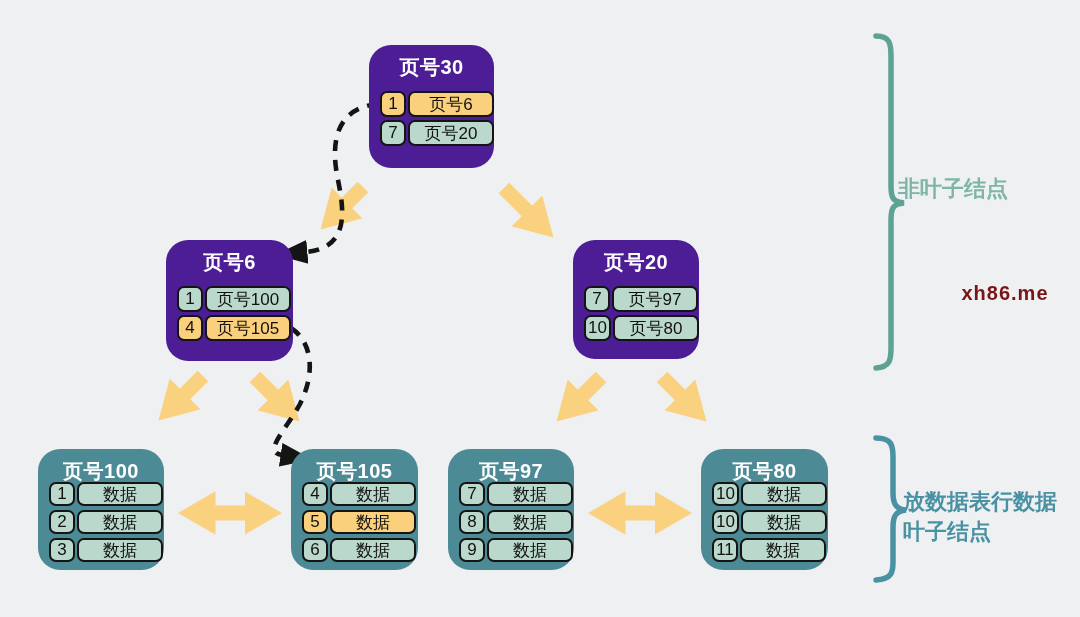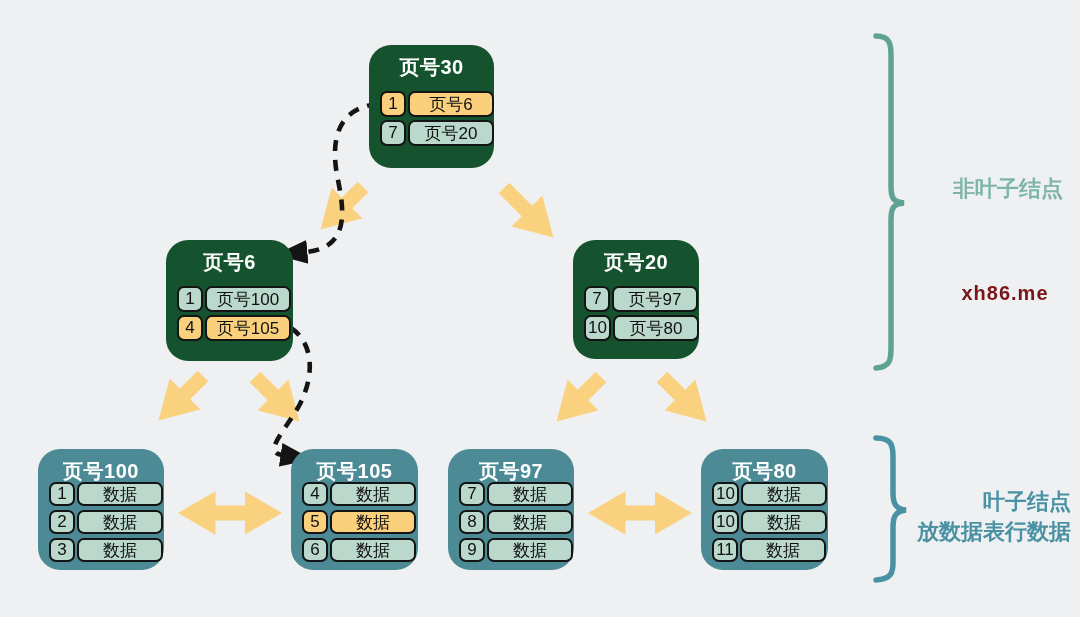--- a/index.html
+++ b/index.html
@@ -4,21 +4,21 @@
 <style>
   html,body{margin:0;padding:0;}
   body{
     width:1080px;height:617px;position:relative;overflow:hidden;
     background:#EEF0F2;
     font-family:"Liberation Sans","DejaVu Sans",sans-serif;
   }
   svg.overlay{position:absolute;left:0;top:0;width:1080px;height:617px;pointer-events:none;}
 
   .node{position:absolute;border-radius:22px;}
-  .node.inner{background:#14532d;}
+  .node.inner{background:#4c1d95;}
   .node.leaf{background:#4C8B96;}
   .node-title{color:#ffffff;font-weight:bold;font-size:20px;text-align:center;margin-top:9px;letter-spacing:.5px;}
   .rows{position:absolute;left:11px;display:flex;flex-direction:column;}
   .inner .rows{top:46px;gap:3px;}
   .leaf  .rows{top:33px;gap:4px;}
   .row{display:flex;gap:2px;}
   .cell{
     box-sizing:border-box;border:2.5px solid #141414;border-radius:7px;
     background:#BAD8CB;display:flex;align-items:center;justify-content:center;
     font-size:17px;color:#111;
@@ -30,21 +30,21 @@
   .cell.hl{background:#FAD07C;}
 
   #n-page30 {left:369px;top:45px; width:125px;height:123px;}
   #n-page6  {left:166px;top:240px;width:127px;height:121px;}
   #n-page20 {left:573px;top:240px;width:126px;height:119px;}
   #n-page100{left:38px; top:449px;width:126px;height:121px;}
   #n-page105{left:291px;top:449px;width:127px;height:121px;}
   #n-page97 {left:448px;top:449px;width:126px;height:121px;}
   #n-page80 {left:701px;top:449px;width:127px;height:121px;}
 
-  .side-label{position:absolute;text-align:right;font-size:22px;font-weight:600;line-height:30px;}
+  .side-label{position:absolute;text-align:left;font-size:22px;font-weight:600;line-height:30px;}
   #label-top{left:898px;top:174px;width:165px;color:#7FB5A8;}
   #label-bottom{left:903px;top:487px;width:168px;color:#4A92A3;}
   #watermark{position:absolute;left:930px;top:282px;width:150px;text-align:center;
              font-size:20px;font-weight:bold;color:#7A1517;letter-spacing:1px;}
 </style>
 </head>
 <body>
 
 <svg class="overlay" viewBox="0 0 1080 617">
   <defs>
@@ -187,15 +187,15 @@
   </div>
 </div>
 
 <div class="side-label" id="label-top">
   <div>非叶子结点</div>
 </div>
 
 <div id="watermark">xh86.me</div>
 
 <div class="side-label" id="label-bottom">
+  <div>放数据表行数据</div>
   <div>叶子结点</div>
-  <div>放数据表行数据</div>
 </div>
 
 </body></html>

